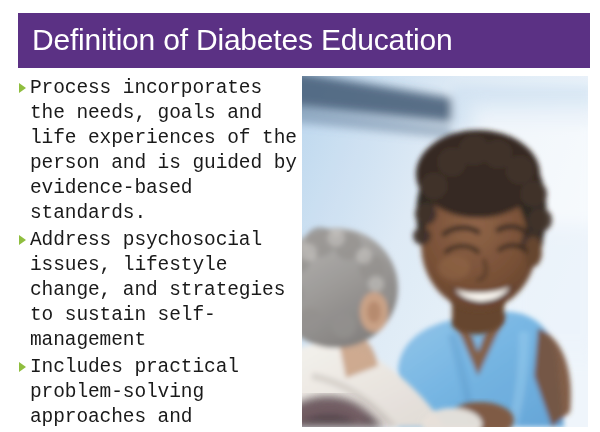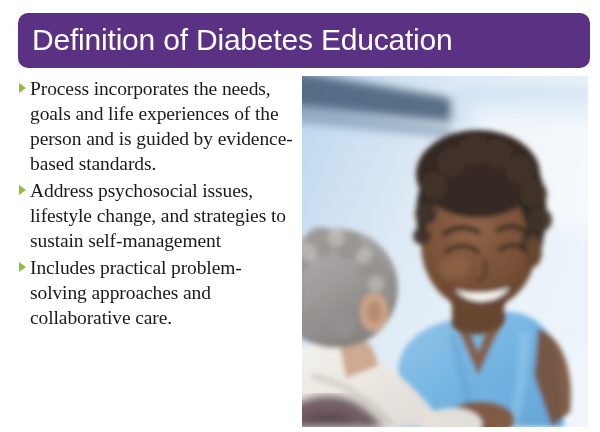--- a/index.html
+++ b/index.html
@@ -23,21 +23,20 @@
 
   
   #title-bar {
     position: absolute;
     left: 18px;
     top: 13px;
     width: 572px;
     height: 55px;
     background: #5B3184;
     box-sizing: border-box;
-    border-radius: 10px;
   }
   #title-text {
     position: absolute;
     left: 14px;
     top: 50%;
     transform: translateY(-52%);
     color: #ffffff;
     font-family: "Liberation Sans", sans-serif;
     font-size: 30px;
     font-weight: 400;
@@ -70,21 +69,21 @@
   .tri {
     width: 0;
     height: 0;
     border-style: solid;
     border-width: 5px 0 5px 7px;
     border-color: transparent transparent transparent #8FBE3F;
   }
   .bullet-text {
     flex: 1 1 auto;
     color: #1A1A1A;
-    font-family: Liberation Serif, serif;
+    font-family: Liberation Mono, monospace;
     font-size: 19.5px;
     line-height: 25px;
     font-weight: 400;
     letter-spacing: -0.1px;
   }
 
   
   #photo {
     position: absolute;
     left: 302px;

